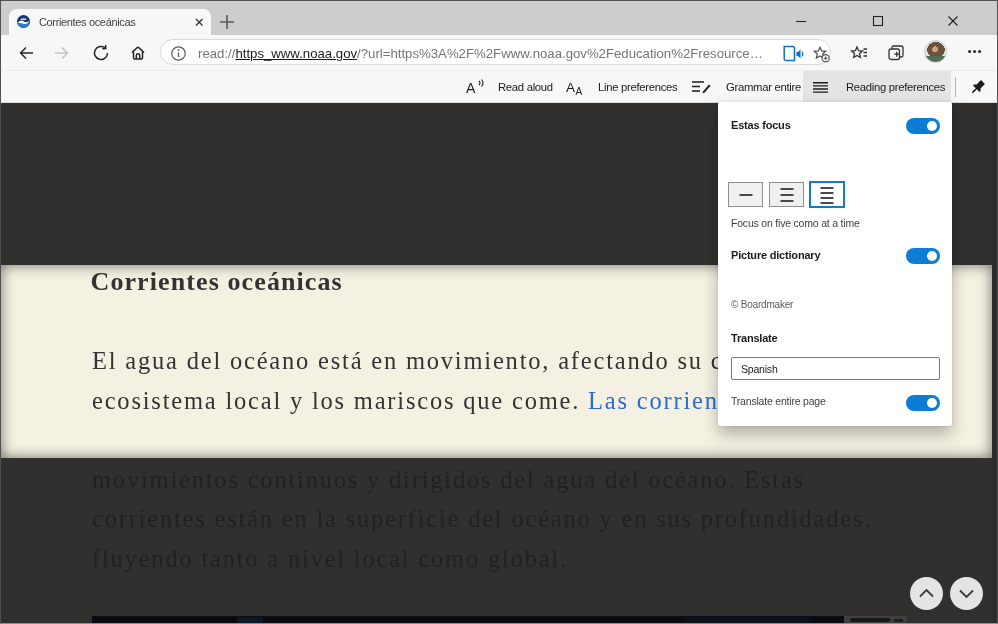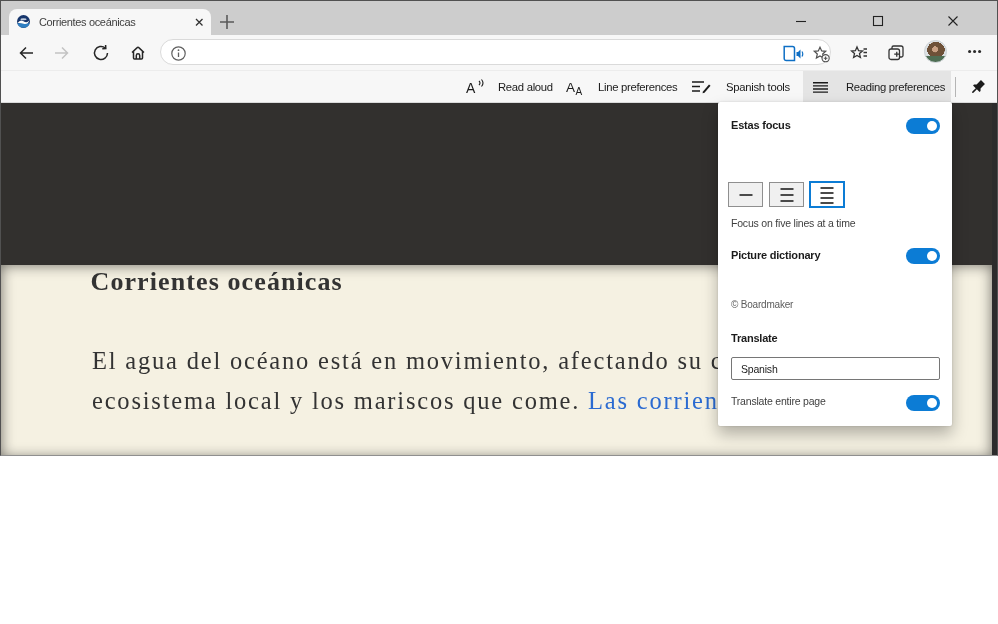--- a/index.html
+++ b/index.html
@@ -1,18 +1,18 @@
 <!DOCTYPE html>
 <html><head>
 <meta charset="utf-8">
 <style>
   * { margin:0; padding:0; box-sizing:border-box; }
   html,body { width:998px; height:624px; overflow:hidden; }
   #win {
-    position:relative; width:998px; height:456px;
+    position:relative; width:998px; height:624px;
     font-family:"Liberation Sans", sans-serif;
     background:#cdcdcd; overflow:hidden;
     border:1px solid #515151; border-bottom-color:#8f8f8f;
   }
   .abs { position:absolute; }
 
   
   #tabbar { left:0; top:0; width:998px; height:34px; background:#cdcdcd; }
   #tab { left:8px; top:8px; width:202px; height:26px; background:#f7f7f7;
          border-radius:8px 8px 0 0; }
@@ -114,20 +114,21 @@
       </svg>
     <svg class="abs navicon" style="left:128px" viewBox="0 0 18 18">
         <path d="M3 8.5 L8.2 3.6 A1.1 1.1 0 0 1 9.8 3.6 L15 8.5 M4.5 7.5 V14 A1 1 0 0 0 5.5 15 H12.5 A1 1 0 0 0 13.5 14 V7.5 M7.3 15 V11.5 A1.7 1.7 0 0 1 10.7 11.5 V15" fill="none" stroke="#262626" stroke-width="1.5"></path>
       </svg>
     <div id="urlpill" class="abs">
       <svg class="abs" style="left:10px;top:6px" width="15" height="15" viewBox="0 0 15 15">
           <circle cx="7.5" cy="7.5" r="6.7" fill="none" stroke="#5f5f5f" stroke-width="1.2"></circle>
           <path d="M7.5 6.5 V11" stroke="#5f5f5f" stroke-width="1.3"></path>
           <circle cx="7.5" cy="4.2" r="0.9" fill="#5f5f5f"></circle>
         </svg>
+      <div id="urltext" class="abs">read://<b>https_www.noaa.gov</b>/?url=https%3A%2F%2Fwww.noaa.gov%2Feducation%2Fresource…</div>
       <svg class="abs" style="left:621px;top:5px" width="22" height="17" viewBox="0 0 22 17">
         <path d="M2.2 1.5 H10.5 A2 2 0 0 1 12.5 3.5 V15.5 H4.2 A2 2 0 0 1 2.2 13.5 Z" fill="none" stroke="#0e6fc5" stroke-width="1.5"></path>
         <path d="M14.5 7 H16 L18.5 4.5 V13.5 L16 11 H14.5 Z" fill="#0e6fc5"></path>
         <path d="M20 6.5 Q21.5 9 20 11.5" fill="none" stroke="#0e6fc5" stroke-width="1.2"></path>
       </svg>
       <svg class="abs" style="left:651px;top:4.5px" width="19" height="19" viewBox="0 0 19 19">
         <path d="M8 2.2 L9.7 5.9 L13.7 6.3 L10.7 9 L11.6 13 L8 10.9 L4.4 13 L5.3 9 L2.3 6.3 L6.3 5.9 Z" fill="none" stroke="#4f4f4f" stroke-width="1.2"></path>
         <circle cx="13.6" cy="13.2" r="3.6" fill="#f9f9f9" stroke="#4f4f4f" stroke-width="1.1"></circle>
         <path d="M13.6 11.4 V15 M11.8 13.2 H15.4" stroke="#4f4f4f" stroke-width="1.1"></path>
       </svg>
@@ -157,21 +158,21 @@
     <div class="abs tbtext" style="left:489px">Read aloud</div>
     <svg class="abs" style="left:565px;top:8px" width="22" height="16" viewBox="0 0 22 16">
       <text x="0" y="12.5" font-size="13.5" fill="#1b1b1b" font-family="Liberation Sans">A</text>
       <text x="9.5" y="15.5" font-size="10" fill="#1b1b1b" font-family="Liberation Sans">A</text>
     </svg>
     <div class="abs tbtext" style="left:589px">Line preferences</div>
     <svg class="abs" style="left:690px;top:9px" width="20" height="15" viewBox="0 0 20 15">
       <path d="M1 2 H13 M1 6.5 H9 M1 11 H9" stroke="#1b1b1b" stroke-width="1.4"></path>
       <path d="M12 11.5 L18 4.5 L19.5 5.8 L13.5 12.8 L11.5 13.3 Z" fill="#1b1b1b"></path>
     </svg>
-    <div class="abs tbtext" style="left:717px">Spanish tools</div>
+    <div class="abs tbtext" style="left:717px">Grammar entire</div>
     <div id="rpbg" class="abs"></div>
     <svg class="abs" style="left:812px;top:10.5px" width="15" height="11" viewBox="0 0 15 11">
       <path d="M0 0.8 H15 M0 3.9 H15 M0 7 H15 M0 10.1 H15" stroke="#1b1b1b" stroke-width="1.4"></path>
     </svg>
     <div class="abs tbtext" style="left:837px">Reading preferences</div>
     <div id="tbsep" class="abs"></div>
     <svg class="abs" style="left:968px;top:7px" width="18" height="18" viewBox="0 0 18 18">
       <g transform="rotate(45 9 9)">
         <path d="M6.2 2 H11.8 V8.2 L13.6 10 V11.4 H9.8 V16.2 L9 17.4 L8.2 16.2 V11.4 H4.4 V10 L6.2 8.2 Z" fill="#1b1b1b"></path>
       </g>
@@ -221,21 +222,21 @@
       <div class="lfline" style="top:4.5px"></div>
         <div class="lfline" style="top:10.5px"></div>
         <div class="lfline" style="top:16.5px"></div>
     </div>
     <div class="abs lfbtn sel" style="left:91px">
       <div class="lfline" style="top:3.5px"></div>
         <div class="lfline" style="top:8.5px"></div>
         <div class="lfline" style="top:13.5px"></div>
         <div class="lfline" style="top:18.5px"></div>
     </div>
-    <div class="abs desc" style="left:13px;top:114px">Focus on five lines at a time</div>
+    <div class="abs desc" style="left:13px;top:114px">Focus on five como at a time</div>
     <div class="abs lbl" style="left:13px;top:147px">Picture dictionary</div>
     <div class="abs toggle" style="left:188px;top:146px">
         <div class="knob"></div>
       </div>
     <div class="abs" style="left:13px;top:197px;font-size:10px;letter-spacing:-0.2px;color:#5c5c5c;">© Boardmaker</div>
     <div class="abs lbl" style="left:13px;top:230px">Translate</div>
     <div id="sel" class="abs">
         <div class="abs" style="left:9px;top:5px">Spanish</div>
       </div>
     <div class="abs desc" style="left:13px;top:292px">Translate entire page</div>

